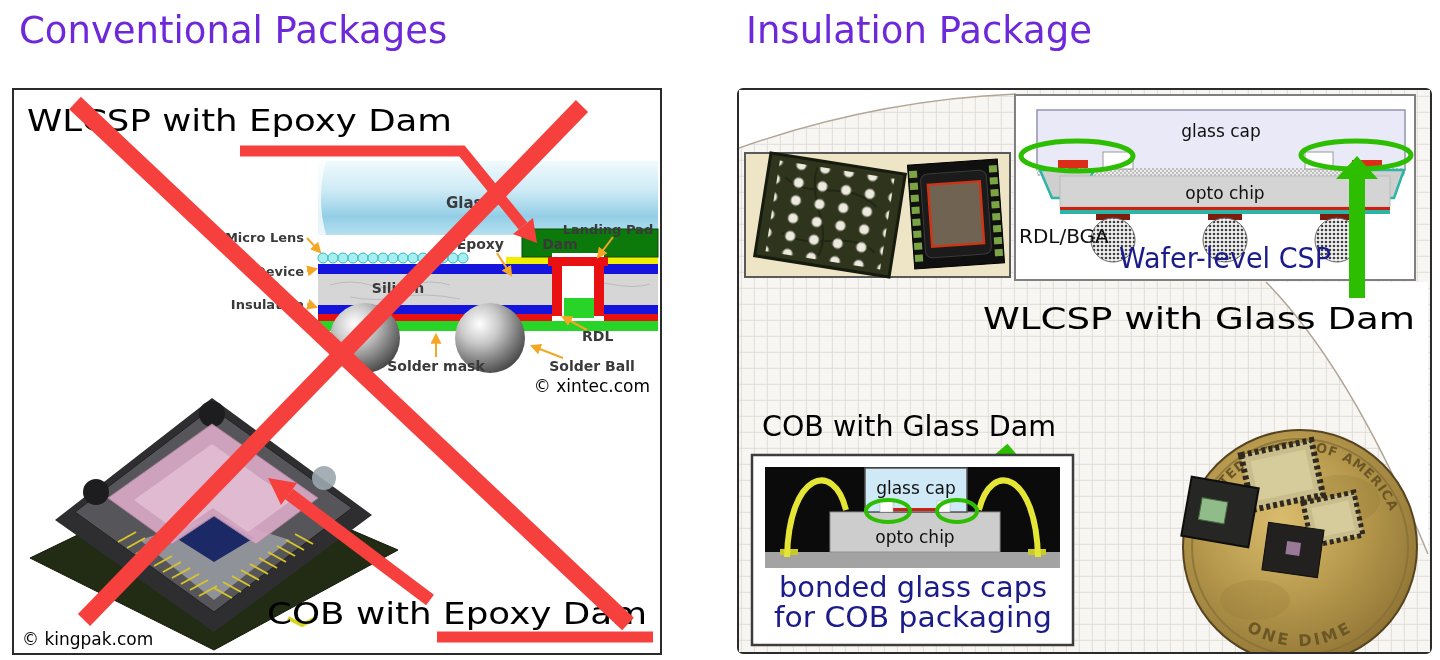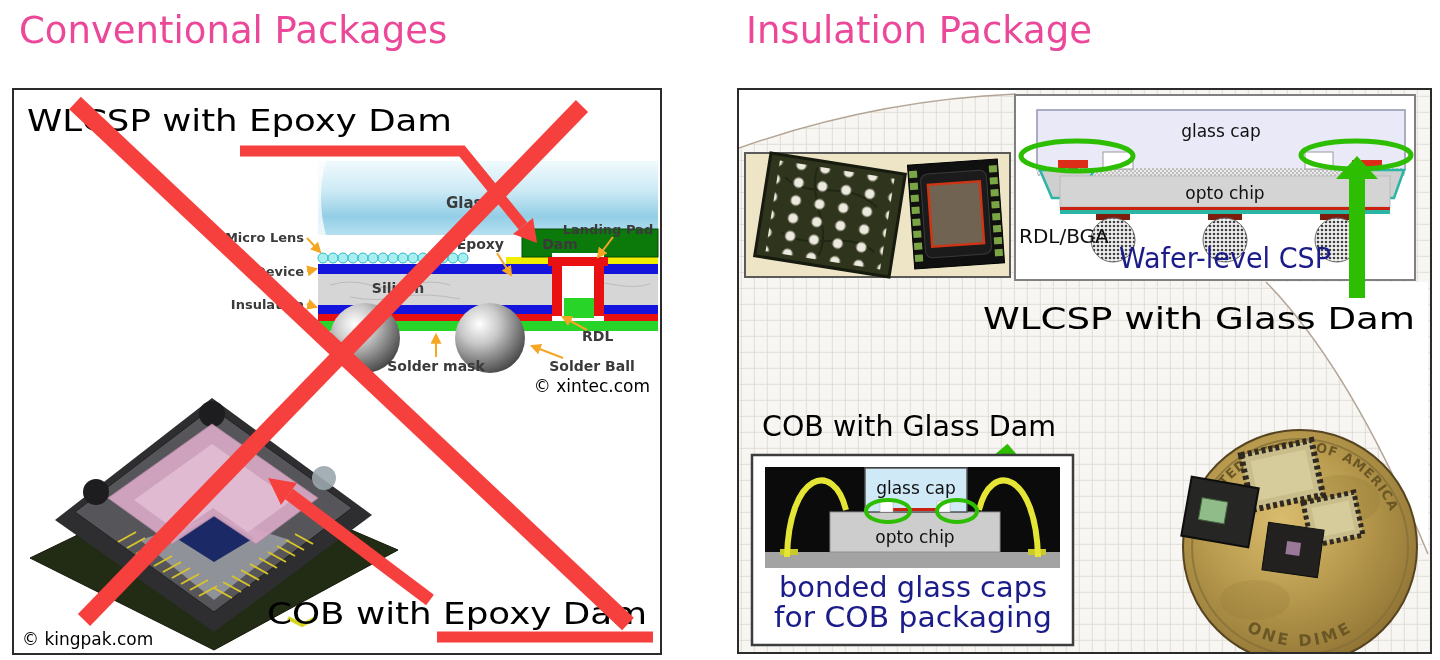--- a/index.html
+++ b/index.html
@@ -1,18 +1,18 @@
 <!DOCTYPE html>
 <html><head>
 <meta charset="utf-8">
 <style>
   html,body{margin:0;padding:0;background:#fff;}
   #stage{position:relative;width:1440px;height:660px;background:#fff;overflow:hidden;
          font-family:"DejaVu Sans","Liberation Sans",sans-serif;}
-  .panel-title{position:absolute;font-size:37px;color:#ec4899;letter-spacing:0px;white-space:nowrap;}
+  .panel-title{position:absolute;font-size:37px;color:#6d28d9;letter-spacing:0px;white-space:nowrap;}
   .box{position:absolute;box-sizing:border-box;border:2px solid #2b2b2b;background:#fff;}
   .box svg{display:block;}
   
   text{font-family:"DejaVu Sans","Liberation Sans",sans-serif;}
   .h31{font-size:31px;fill:#000;}
   .h29{font-size:29px;fill:#000;}
   .lbl13{font-size:13px;font-weight:bold;fill:#3a3a3a;}
   .lbl14{font-size:14px;font-weight:bold;fill:#3a3a3a;}
   .lbl15{font-size:15px;font-weight:bold;fill:#3a3a3a;}
   .credit{font-size:17px;fill:#000;}
@@ -158,21 +158,21 @@
         <line x1="582" y1="106" x2="84" y2="620" stroke="#f5403d" stroke-width="17"></line>
         <polyline points="240,151 462,151 523,226" stroke="#f5403d" stroke-width="11" fill="none"></polyline>
         <polygon points="537,243 513,234 533,218" fill="#f5403d"></polygon>
         <line x1="437" y1="637" x2="653" y2="637" stroke="#f5403d" stroke-width="11"></line>
         <line x1="430" y1="600" x2="289" y2="494" stroke="#f5403d" stroke-width="13"></line>
         <polygon points="268,478 297,483 281,505" fill="#f5403d"></polygon>
       </g>
     </svg>
   </div>
 
-  <div class="box" style="left:737px;top:88px;width:695px;height:566px;">
+  <div class="box" style="left:737px;top:88px;width:695px;height:566px;border-radius:6px;">
     <svg width="691" height="562" viewBox="739 90 691 562">
       <defs>
         <pattern id="gridPat" width="13" height="16" patternUnits="userSpaceOnUse">
           <rect width="13" height="16" fill="#f3f1ee"></rect>
           <rect x="1" y="1" width="11" height="14" fill="#f8f6f3"></rect>
           <path d="M0 0 H13 M0 0 V16" stroke="#d8d2c9" stroke-width="1"></path>
         </pattern>
         <pattern id="hatchPat" width="4" height="4" patternUnits="userSpaceOnUse">
           <rect width="4" height="4" fill="#ececec"></rect>
           <circle cx="1" cy="1" r="0.9" fill="#a8a8a8"></circle>

